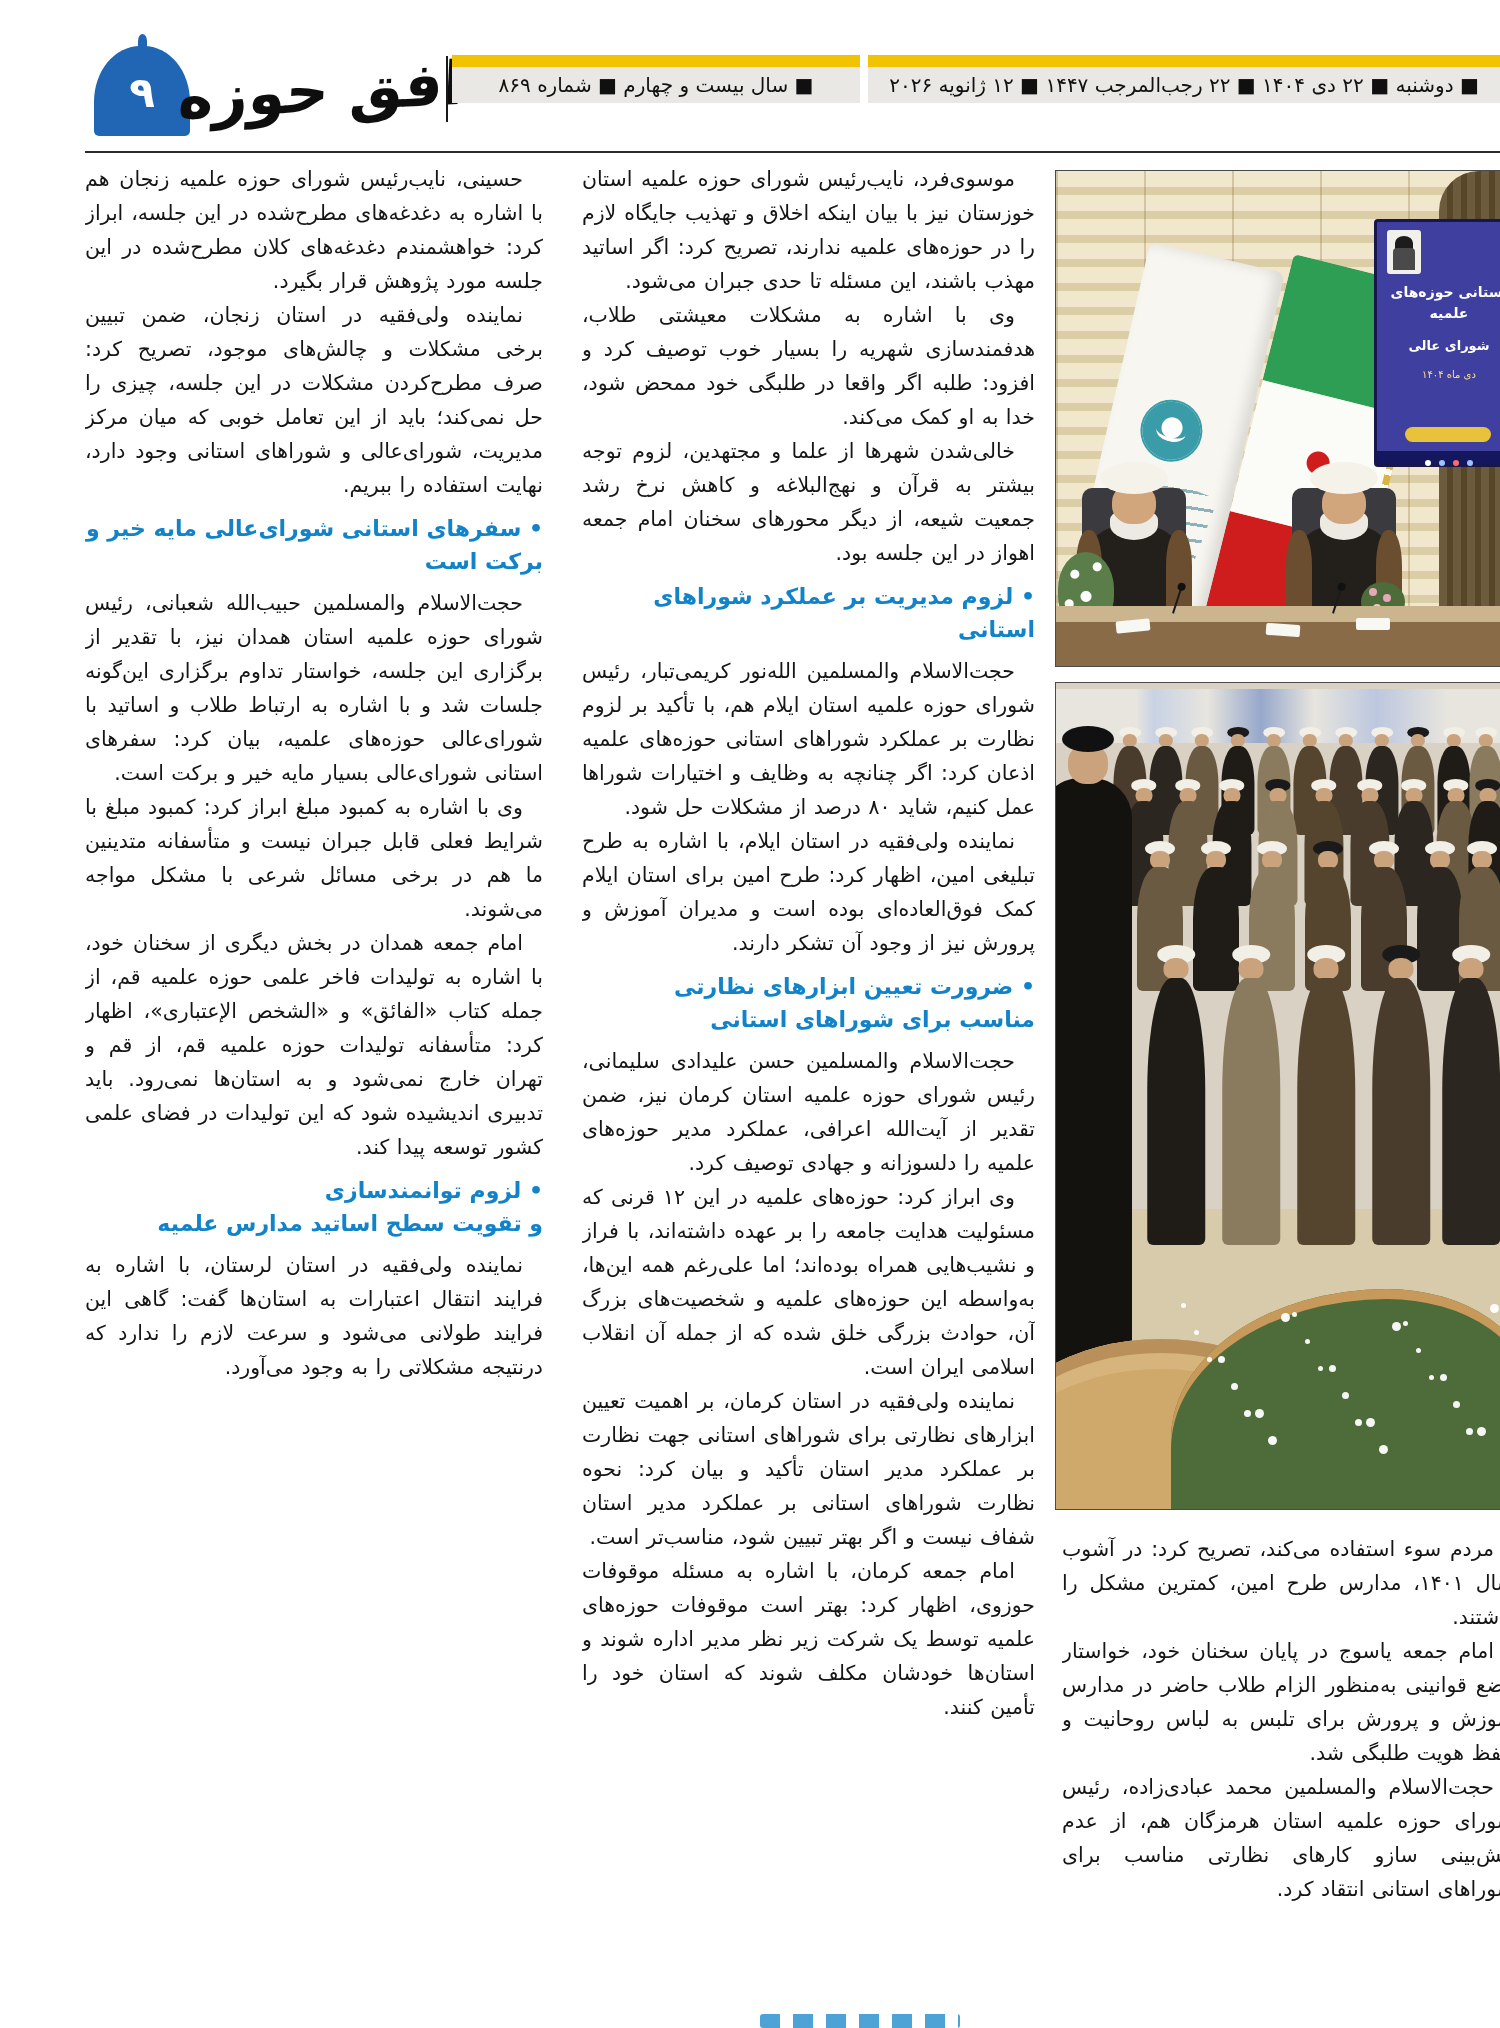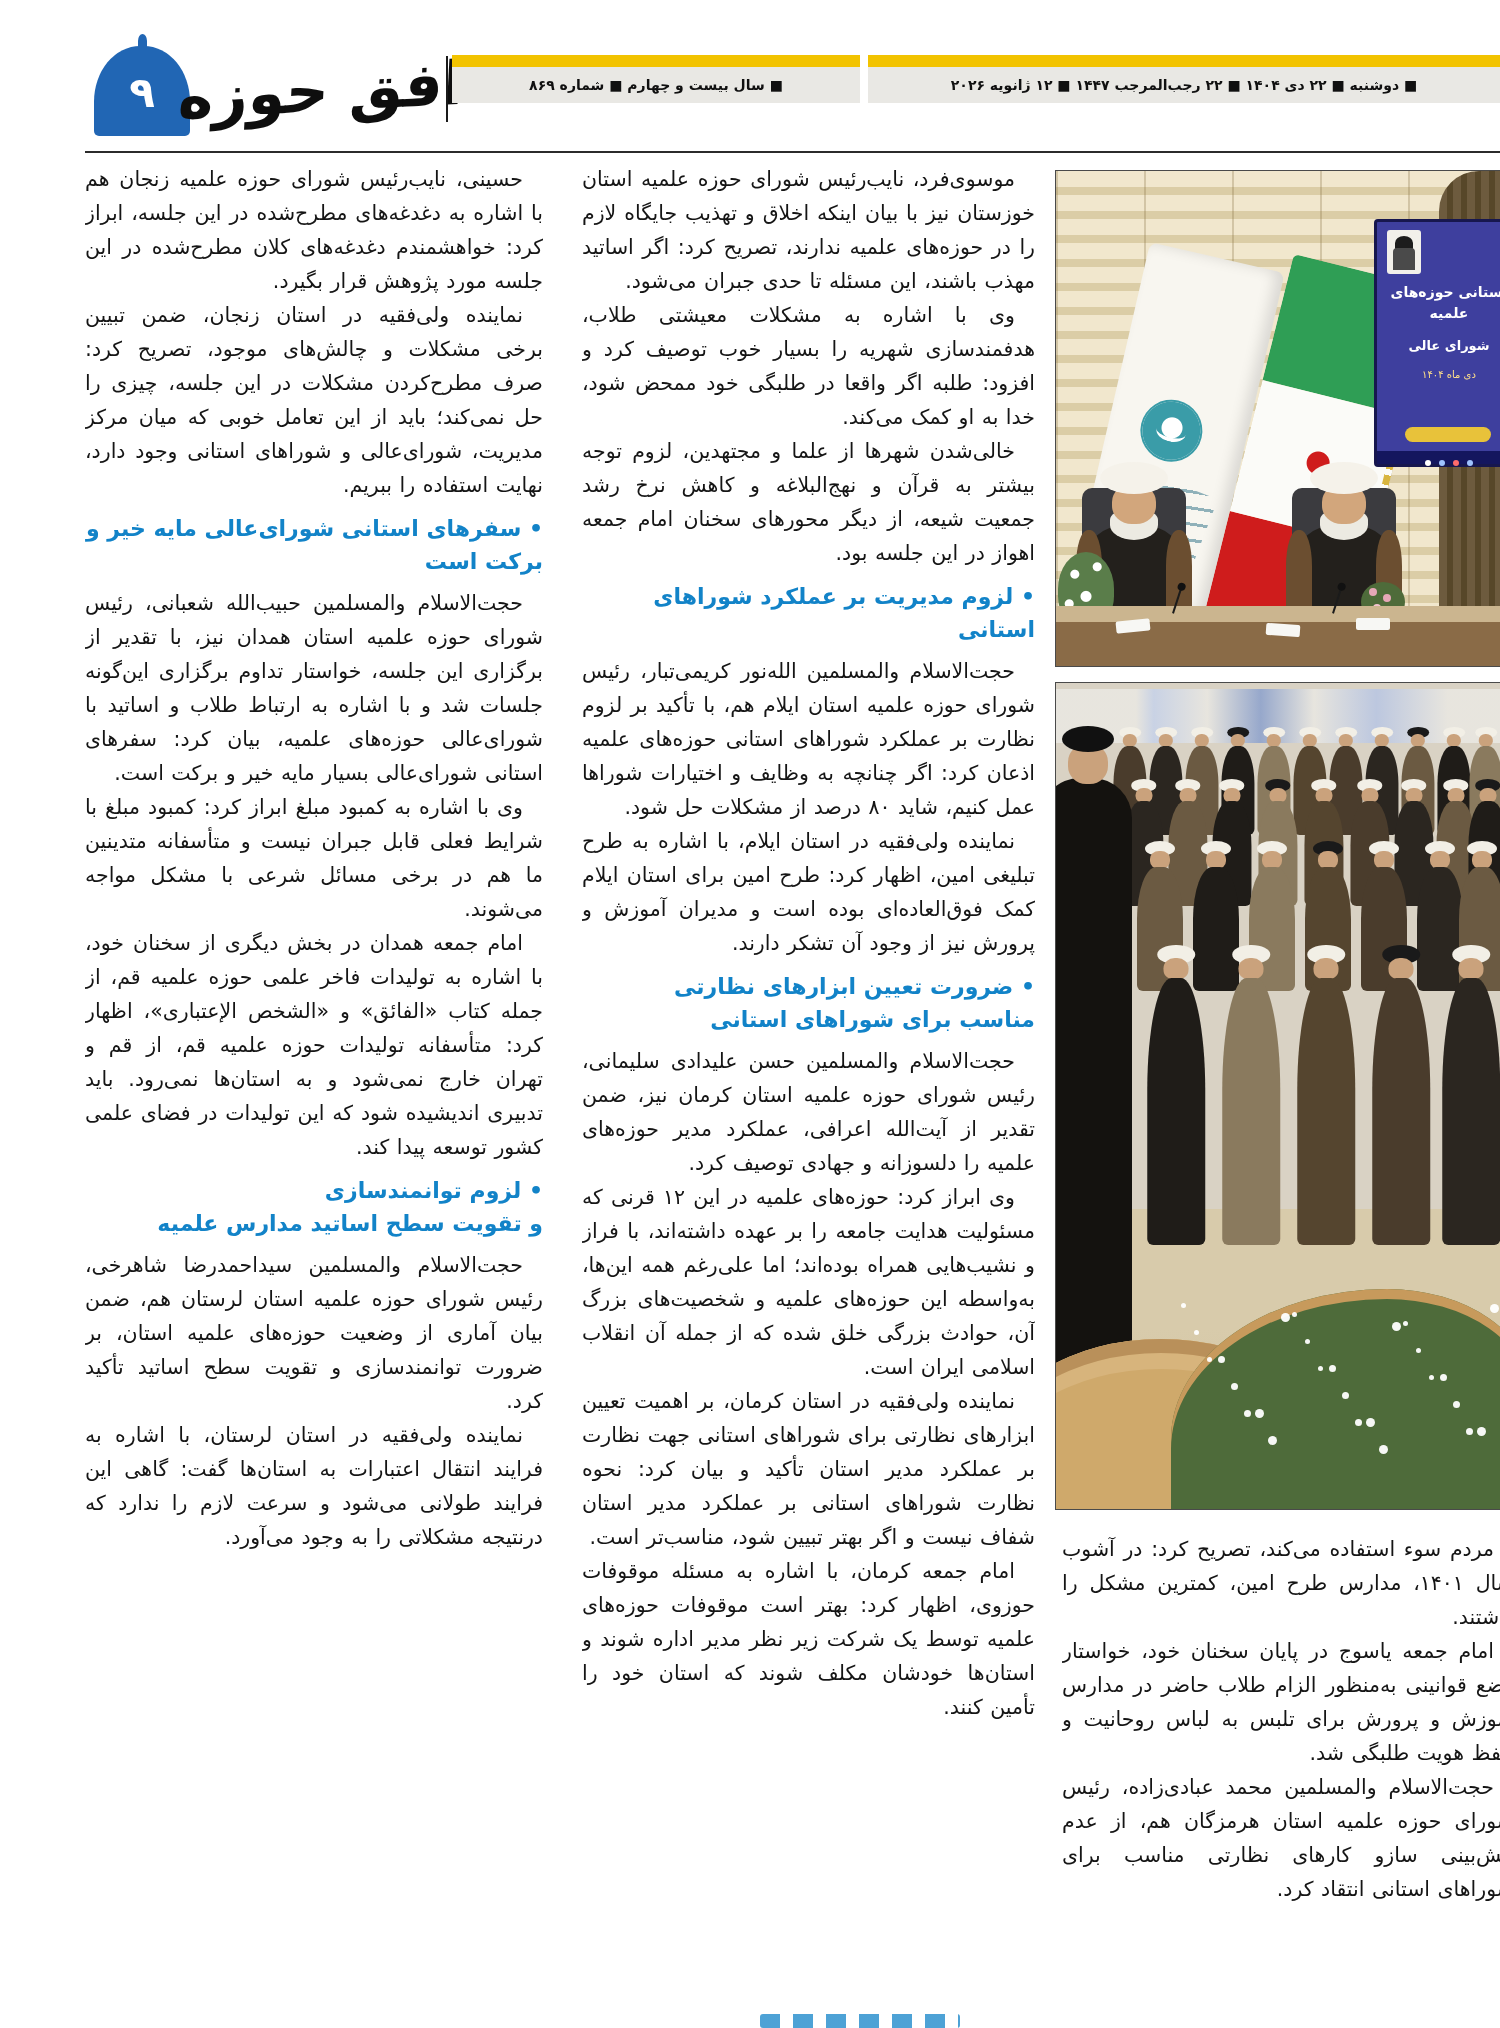--- a/index.html
+++ b/index.html
@@ -24,21 +24,21 @@
     font-size:60px; font-weight:bold; color:#0e0e0e;
     transform:rotate(-3deg) skewX(-6deg); letter-spacing:-2px;
     display:flex; align-items:center; justify-content:center; white-space:nowrap;
   }
   .logo-divider{position:absolute; left:446px; top:56px; width:2px; height:66px; background:#1a1a1a;}
   .head-bar{
     position:absolute; top:55px; height:48px; background:#e9e8e4;
     border-top:12px solid #f2c300; box-sizing:border-box;
     display:flex; align-items:center; justify-content:center;
   }
-  .head-bar span{font-size:14px; font-weight:bold; color:#101010; white-space:nowrap;}
+  .head-bar span{font-size:20px; font-weight:normal; color:#101010; white-space:nowrap;}
   .bar-edition{left:452px; width:408px;}
   .bar-date{left:868px; width:632px;}
   .header-rule{position:absolute; left:85px; top:151px; width:1415px; height:2px; background:#2b2b2b;}
 
   
   .col{
     position:absolute; top:162px; height:1866px; overflow:hidden;
     text-align:justify; color:#151515;
   }
   .col-left{left:85px;  width:458px;}
@@ -201,21 +201,20 @@
 
   <div class="col col-left">
       <p class="para">حسینی، نایب‌رئیس شورای حوزه علمیه زنجان هم با اشاره به دغدغه‌های مطرح‌شده در این جلسه، ابراز کرد: خواهشمندم دغدغه‌های کلان مطرح‌شده در این جلسه مورد پژوهش قرار بگیرد.</p>
       <p class="para">نماینده ولی‌فقیه در استان زنجان، ضمن تبیین برخی مشکلات و چالش‌های موجود، تصریح کرد: صرف مطرح‌کردن مشکلات در این جلسه، چیزی را حل نمی‌کند؛ باید از این تعامل خوبی که میان مرکز مدیریت، شورای‌عالی و شوراهای استانی وجود دارد، نهایت استفاده را ببریم.</p>
       <h3 class="subhead">• سفرهای استانی شورای‌عالی مایه خیر و برکت است</h3>
       <p class="para">حجت‌الاسلام والمسلمین حبیب‌الله شعبانی، رئیس شورای حوزه علمیه استان همدان نیز، با تقدیر از برگزاری این جلسه، خواستار تداوم برگزاری این‌گونه جلسات شد و با اشاره به ارتباط طلاب و اساتید با شورای‌عالی حوزه‌های علمیه، بیان کرد: سفرهای استانی شورای‌عالی بسیار مایه خیر و برکت است.</p>
       <p class="para">وی با اشاره به کمبود مبلغ ابراز کرد: کمبود مبلغ با شرایط فعلی قابل جبران نیست و متأسفانه متدینین ما هم در برخی مسائل شرعی با مشکل مواجه می‌شوند.</p>
       <p class="para">امام جمعه همدان در بخش دیگری از سخنان خود، با اشاره به تولیدات فاخر علمی حوزه علمیه قم، از جمله کتاب «الفائق» و «الشخص الإعتباری»، اظهار کرد: متأسفانه تولیدات حوزه علمیه قم، از قم و تهران خارج نمی‌شود و به استان‌ها نمی‌رود. باید تدبیری اندیشیده شود که این تولیدات در فضای علمی کشور توسعه پیدا کند.</p>
       <h3 class="subhead">• لزوم توانمندسازی
 و تقویت سطح اساتید مدارس علمیه</h3>
-      <p class="para">حجت‌الاسلام والمسلمین سیداحمدرضا شاهرخی، رئیس شورای حوزه علمیه استان لرستان هم، ضمن بیان آماری از وضعیت حوزه‌های علمیه استان، بر ضرورت توانمندسازی و تقویت سطح اساتید تأکید کرد.</p>
       <p class="para">نماینده ولی‌فقیه در استان لرستان، با اشاره به فرایند انتقال اعتبارات به استان‌ها گفت: گاهی این فرایند طولانی می‌شود و سرعت لازم را ندارد که درنتیجه مشکلاتی را به وجود می‌آورد.</p>
     </div>
   <div class="col col-mid">
       <p class="para">موسوی‌فرد، نایب‌رئیس شورای حوزه علمیه استان خوزستان نیز با بیان اینکه اخلاق و تهذیب جایگاه لازم را در حوزه‌های علمیه ندارند، تصریح کرد: اگر اساتید مهذب باشند، این مسئله تا حدی جبران می‌شود.</p>
       <p class="para">وی با اشاره به مشکلات معیشتی طلاب، هدفمندسازی شهریه را بسیار خوب توصیف کرد و افزود: طلبه اگر واقعا در طلبگی خود ممحض شود، خدا به او کمک می‌کند.</p>
       <p class="para">خالی‌شدن شهرها از علما و مجتهدین، لزوم توجه بیشتر به قرآن و نهج‌البلاغه و کاهش نرخ رشد جمعیت شیعه، از دیگر محورهای سخنان امام جمعه اهواز در این جلسه بود.</p>
       <h3 class="subhead">• لزوم مدیریت بر عملکرد شوراهای استانی</h3>
       <p class="para">حجت‌الاسلام والمسلمین الله‌نور کریمی‌تبار، رئیس شورای حوزه علمیه استان ایلام هم، با تأکید بر لزوم نظارت بر عملکرد شوراهای استانی حوزه‌های علمیه اذعان کرد: اگر چنانچه به وظایف و اختیارات شوراها عمل کنیم، شاید ۸۰ درصد از مشکلات حل شود.</p>
       <p class="para">نماینده ولی‌فقیه در استان ایلام، با اشاره به طرح تبلیغی امین، اظهار کرد: طرح امین برای استان ایلام کمک فوق‌العاده‌ای بوده است و مدیران آموزش و پرورش نیز از وجود آن تشکر دارند.</p>
       <h3 class="subhead">• ضرورت تعیین ابزارهای نظارتی

